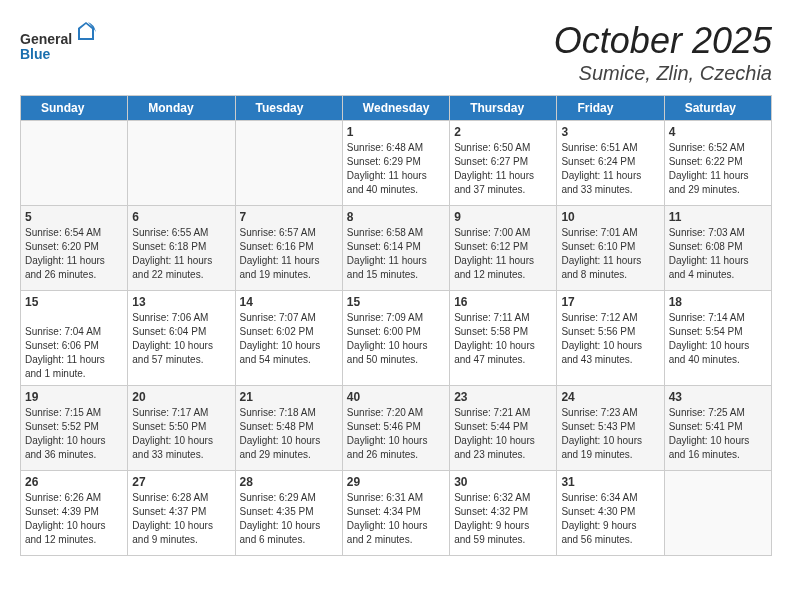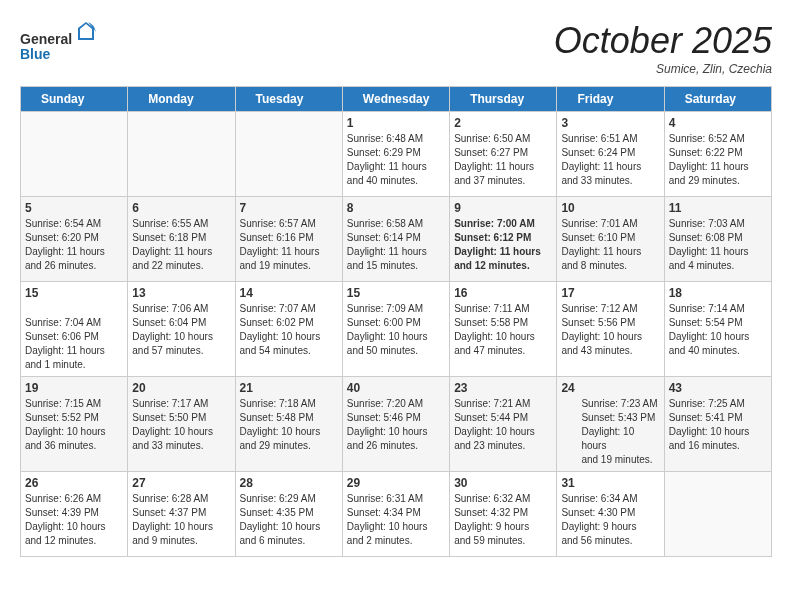--- a/index.html
+++ b/index.html
@@ -35,21 +35,21 @@
     .title-block {
       text-align: right;
       font-style: italic;
     }
     .month-title {
       font-size: 36px;
       font-weight: normal;
       color: #222;
     }
     .location {
-      font-size: 12px;
+      font-size: 20px;
       color: #444;
     }
     table {
       width: 100%;
       border-collapse: collapse;
       table-layout: fixed;
     }
     th {
       background: #2a7abf;
       color: #fff;
@@ -176,21 +176,21 @@
         </td>
         <td>
           <div class="day-num">8</div>
           <div class="day-info" style="white-space: pre-line;">Sunrise: 6:58 AM
 Sunset: 6:14 PM
 Daylight: 11 hours
 and 15 minutes.</div>
         </td>
         <td>
           <div class="day-num">9</div>
-          <div class="day-info" style="white-space: pre-line; font-weight: bold;">Sunrise: 7:00 AM
+          <div class="day-info" style="white-space: pre-line;">Sunrise: 7:00 AM
 Sunset: 6:12 PM
 Daylight: 11 hours
 and 12 minutes.</div>
         </td>
         <td>
           <div class="day-num">10</div>
           <div class="day-info" style="white-space: pre-line;">Sunrise: 7:01 AM
 Sunset: 6:10 PM
 Daylight: 11 hours
 and 8 minutes.</div>
@@ -285,21 +285,21 @@
         </td>
         <td>
           <div class="day-num">23</div>
           <div class="day-info" style="white-space: pre-line;">Sunrise: 7:21 AM
 Sunset: 5:44 PM
 Daylight: 10 hours
 and 23 minutes.</div>
         </td>
         <td>
           <div class="day-num">24</div>
-          <div class="day-info" style="white-space: pre-line; margin-left: 20px;">Sunrise: 7:23 AM
+          <div class="day-info" style="white-space: pre-line;">Sunrise: 7:23 AM
 Sunset: 5:43 PM
 Daylight: 10 hours
 and 19 minutes.</div>
         </td>
         <td>
           <div class="day-num">43</div>
           <div class="day-info" style="white-space: pre-line;">Sunrise: 7:25 AM
 Sunset: 5:41 PM
 Daylight: 10 hours
 and 16 minutes.</div>

